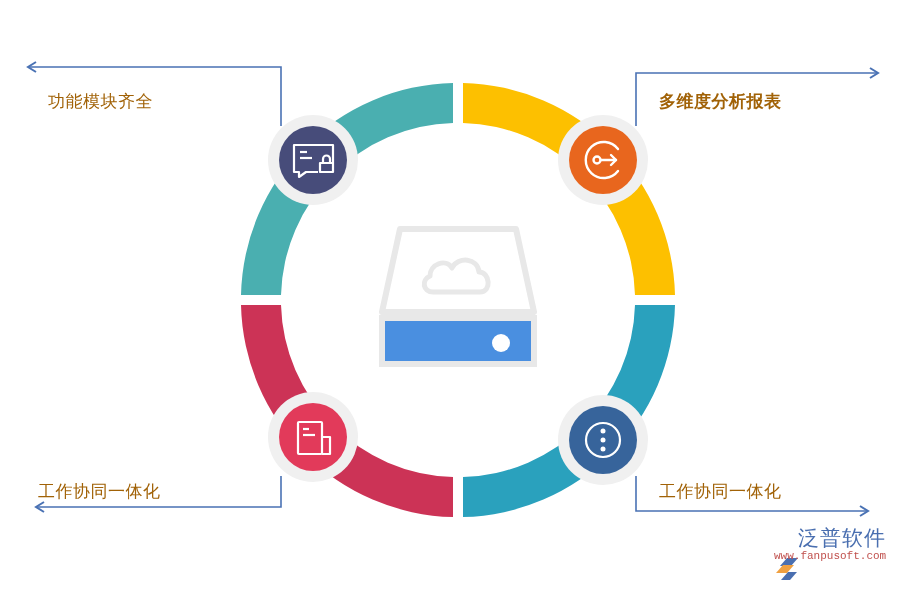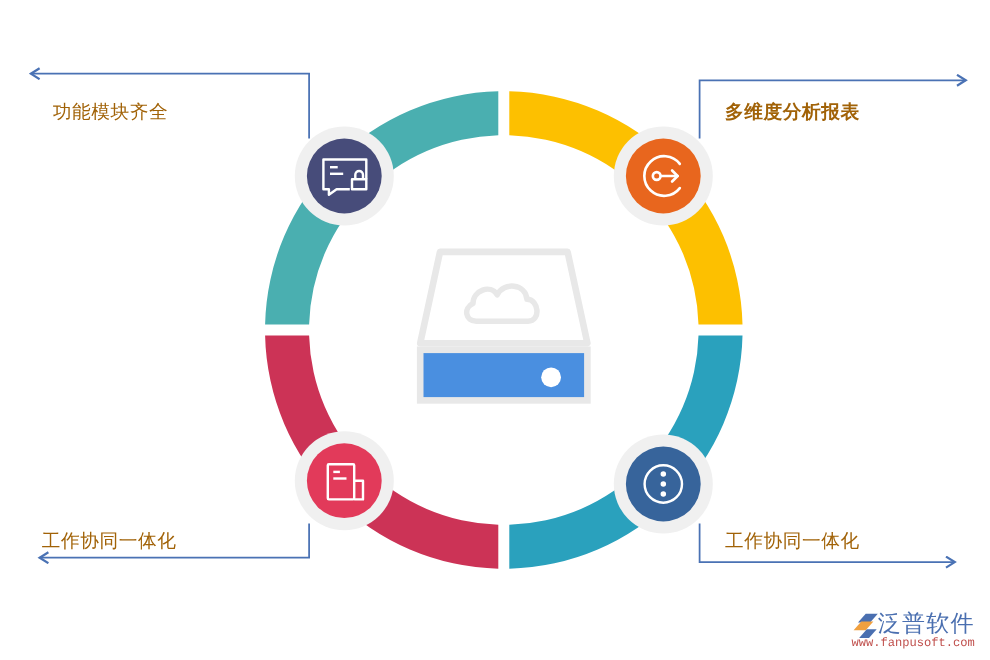--- a/index.html
+++ b/index.html
@@ -1,20 +1,20 @@
 <!DOCTYPE html>
 <html><head>
 <meta charset="utf-8">
 <style>
   html, body { margin:0; padding:0; background:#ffffff; }
   body { width:900px; height:600px; position:relative; overflow:hidden;
          font-family:"DejaVu Sans","Liberation Sans",sans-serif; }
   #stage { position:absolute; left:0; top:0; width:900px; height:600px; }
   .label { position:absolute; font-size:17px; color:#a16207; letter-spacing:0.5px; white-space:nowrap; }
-  .logo { position:absolute; left:772px; top:553px; width:125px; height:45px;text-align:center; }
+  .logo { position:absolute; left:772px; top:524px; width:125px; height:45px;text-align:center; }
   .logo-name { position:absolute; left:26px; top:0; font-size:21px; color:#4a6fb0; letter-spacing:1px; white-space:nowrap; font-family:"DejaVu Sans",sans-serif; }
   .logo-url { position:absolute; left:2px; top:26px; font-size:11px; color:#c0504d; white-space:nowrap; font-family:Liberation Mono, monospace; }
 </style>
 </head>
 <body>
 
 <svg id="stage" width="900" height="600" viewBox="0 0 900 600" xmlns="http://www.w3.org/2000/svg">
   <defs>
     <marker id="arrowhead" markerWidth="12" markerHeight="12" refX="10" refY="6" orient="auto" markerUnits="userSpaceOnUse">
       <path d="M2,1 L10,6 L2,11" fill="none" stroke="#4a72b4" stroke-width="2"></path>

